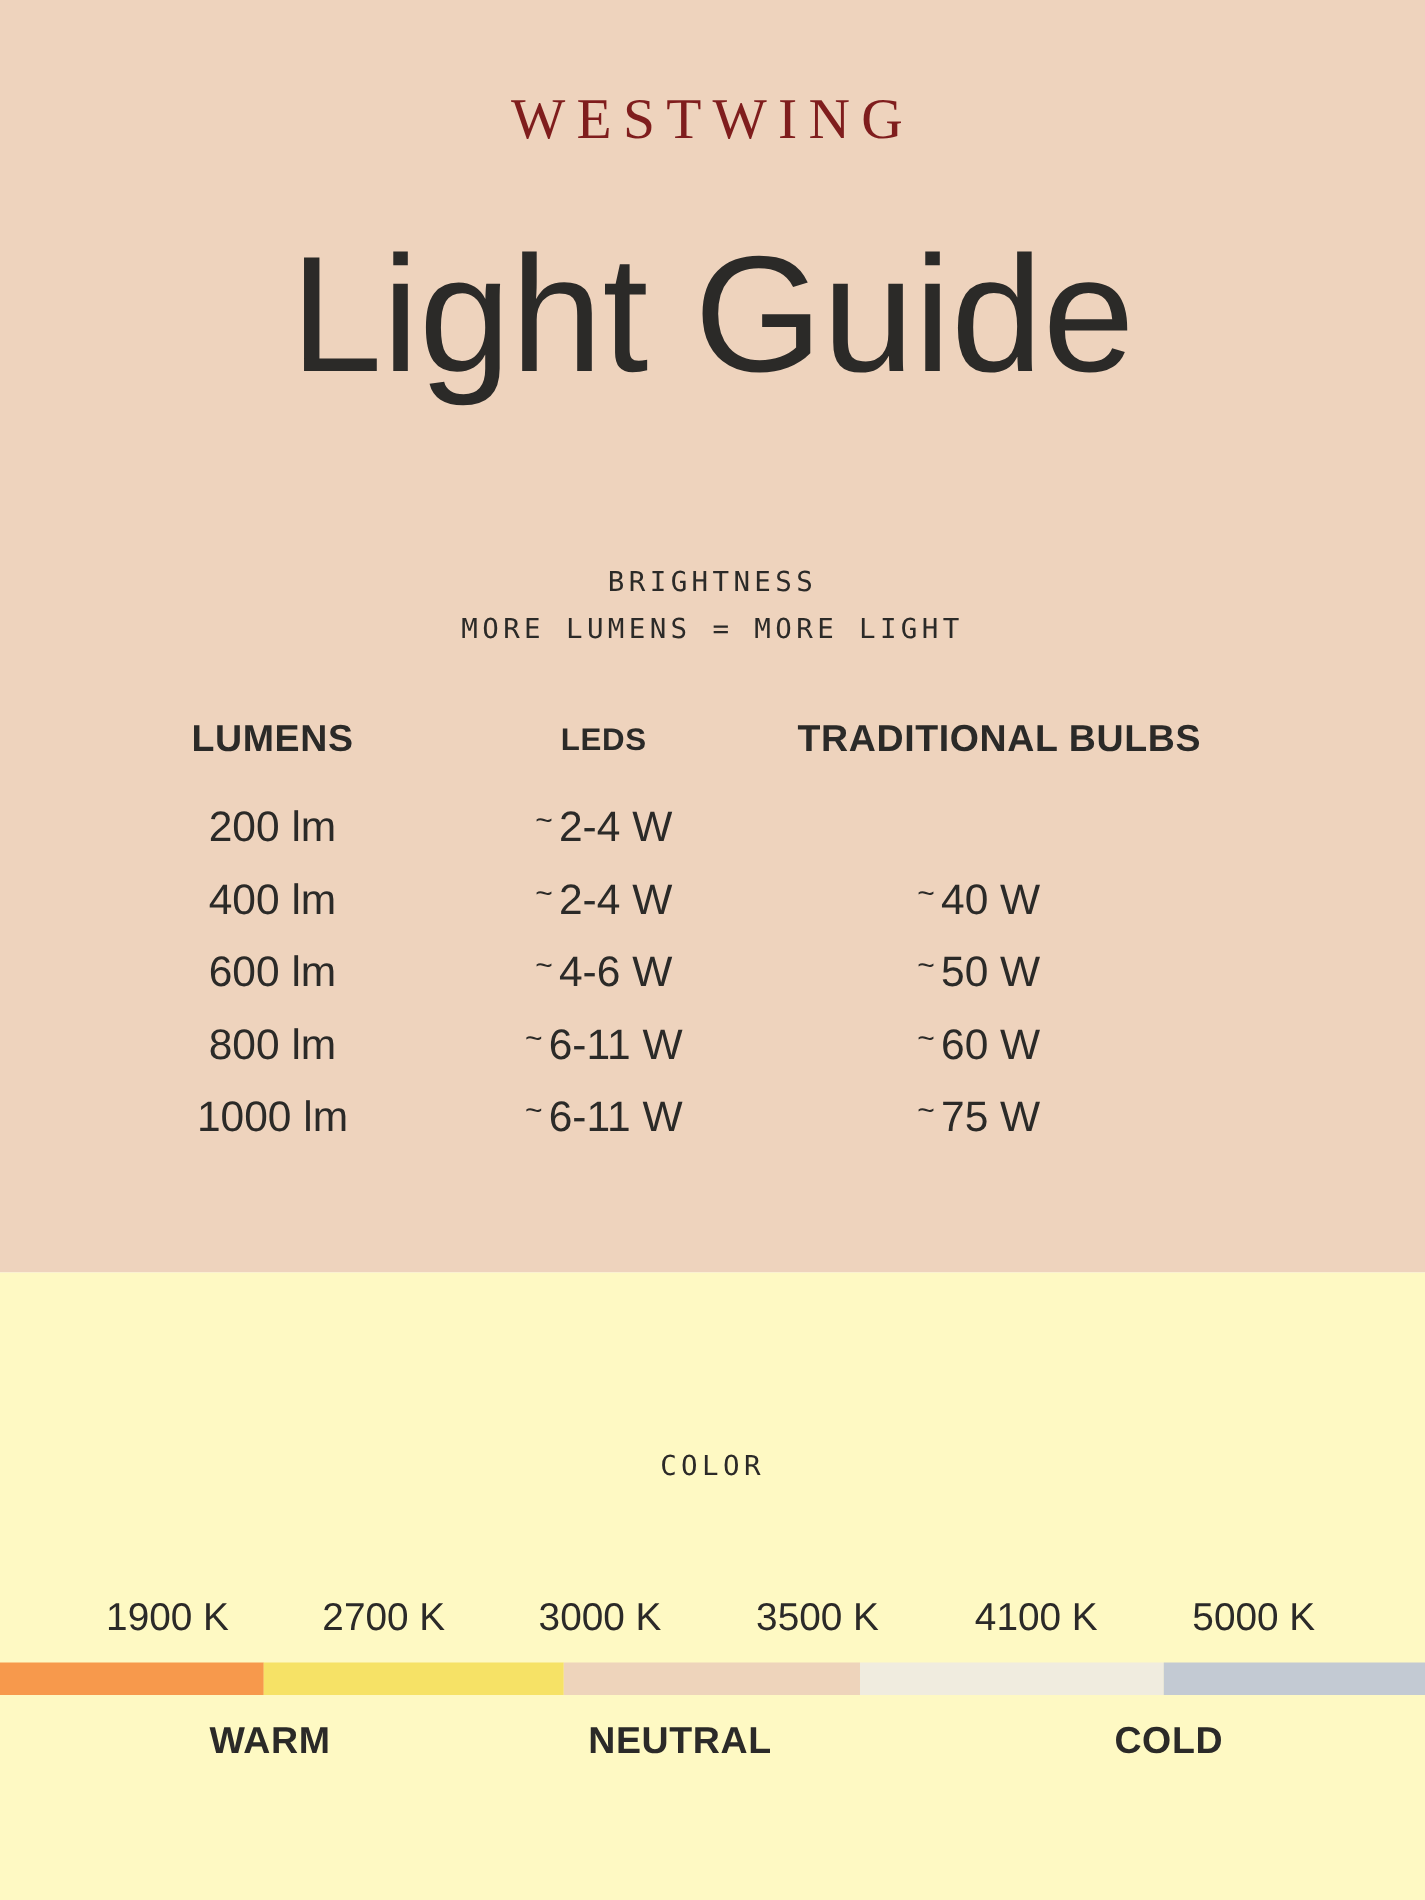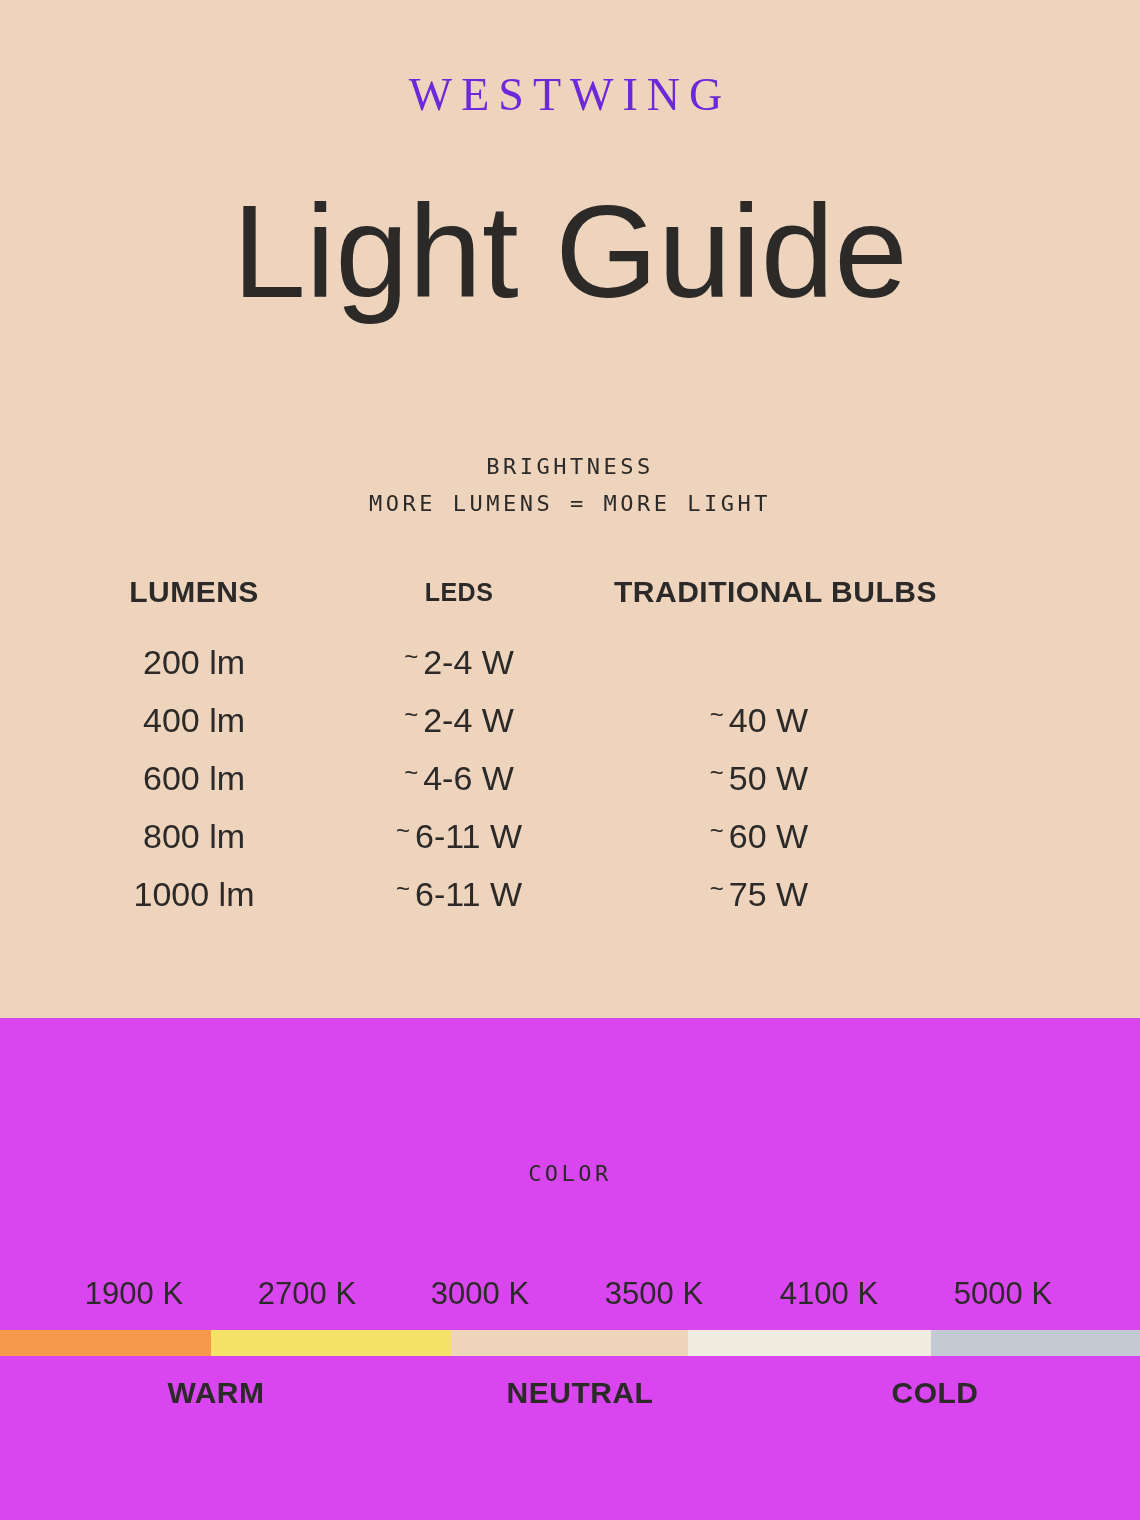--- a/index.html
+++ b/index.html
@@ -31,21 +31,21 @@
     right: 0;
     text-align: center;
   }
   
   .logo {
     top: 68px;
     font-family: "Liberation Serif", serif;
     font-size: 46px;
     letter-spacing: 9px;
     font-weight: 400;
-    color: #6d28d9;
+    color: #7f1d1d;
   }
   
   .title {
     top: 172px;
     font-size: 132px;
     font-weight: 300;
     line-height: 160px;
     letter-spacing: 0px;
   }
   
@@ -60,21 +60,21 @@
   
   .lumens-table {
     position: absolute;
     top: 565px;
     left: 0;
     width: 1140px;
   }
   .t-row {
     display: grid;
     grid-template-columns: 220px 310px 290px;
-    padding-left: 84px;
+    padding-left: 108px;
   }
   .t-head {
     font-size: 30px;
     font-weight: 700;
     letter-spacing: 0.5px;
     line-height: 44px;
   }
   .t-body {
     margin-top: 16px;
   }
@@ -136,21 +136,21 @@
   }
   .temp-label {
     position: absolute;
     transform: translateX(-50%);
     font-size: 30px;
     font-weight: 700;
     letter-spacing: 0.5px;
     white-space: nowrap;
   }
   .temp-label:nth-child(1) { left: 216px; }
-  .temp-label:nth-child(2) { left: 580px; }
+  .temp-label:nth-child(2) { left: 544px; }
   .temp-label:nth-child(3) { left: 935px; }
 </style>
 </head>
 <body style="color: rgb(43, 42, 40);">
 
 <div class="section section-top" style="background: rgb(238, 211, 189);">
 
   <div class="centered logo">WESTWING</div>
 
   <h1 class="centered title" style="margin:0; ">Light Guide</h1>
@@ -195,21 +195,21 @@
       <div class="t-row">
         <div class="t-cell">1000 lm</div>
         <div class="t-cell"><span class="tilde">~</span><span>6-11 W</span></div>
         <div class="t-cell"><span class="tilde">~</span><span>75 W</span></div>
       </div>
 
     </div>
   </div>
 </div>
 
-<div class="section section-bottom" style="background: #d946ef;">
+<div class="section section-bottom" style="background: #fef9c3;">
 
   <div class="centered mono-block color-block">
     <div>COLOR</div>
   </div>
 
   <div class="kelvin-row">
     <span class="kelvin-label">1900 K</span>
     <span class="kelvin-label">2700 K</span>
     <span class="kelvin-label">3000 K</span>
     <span class="kelvin-label">3500 K</span>

